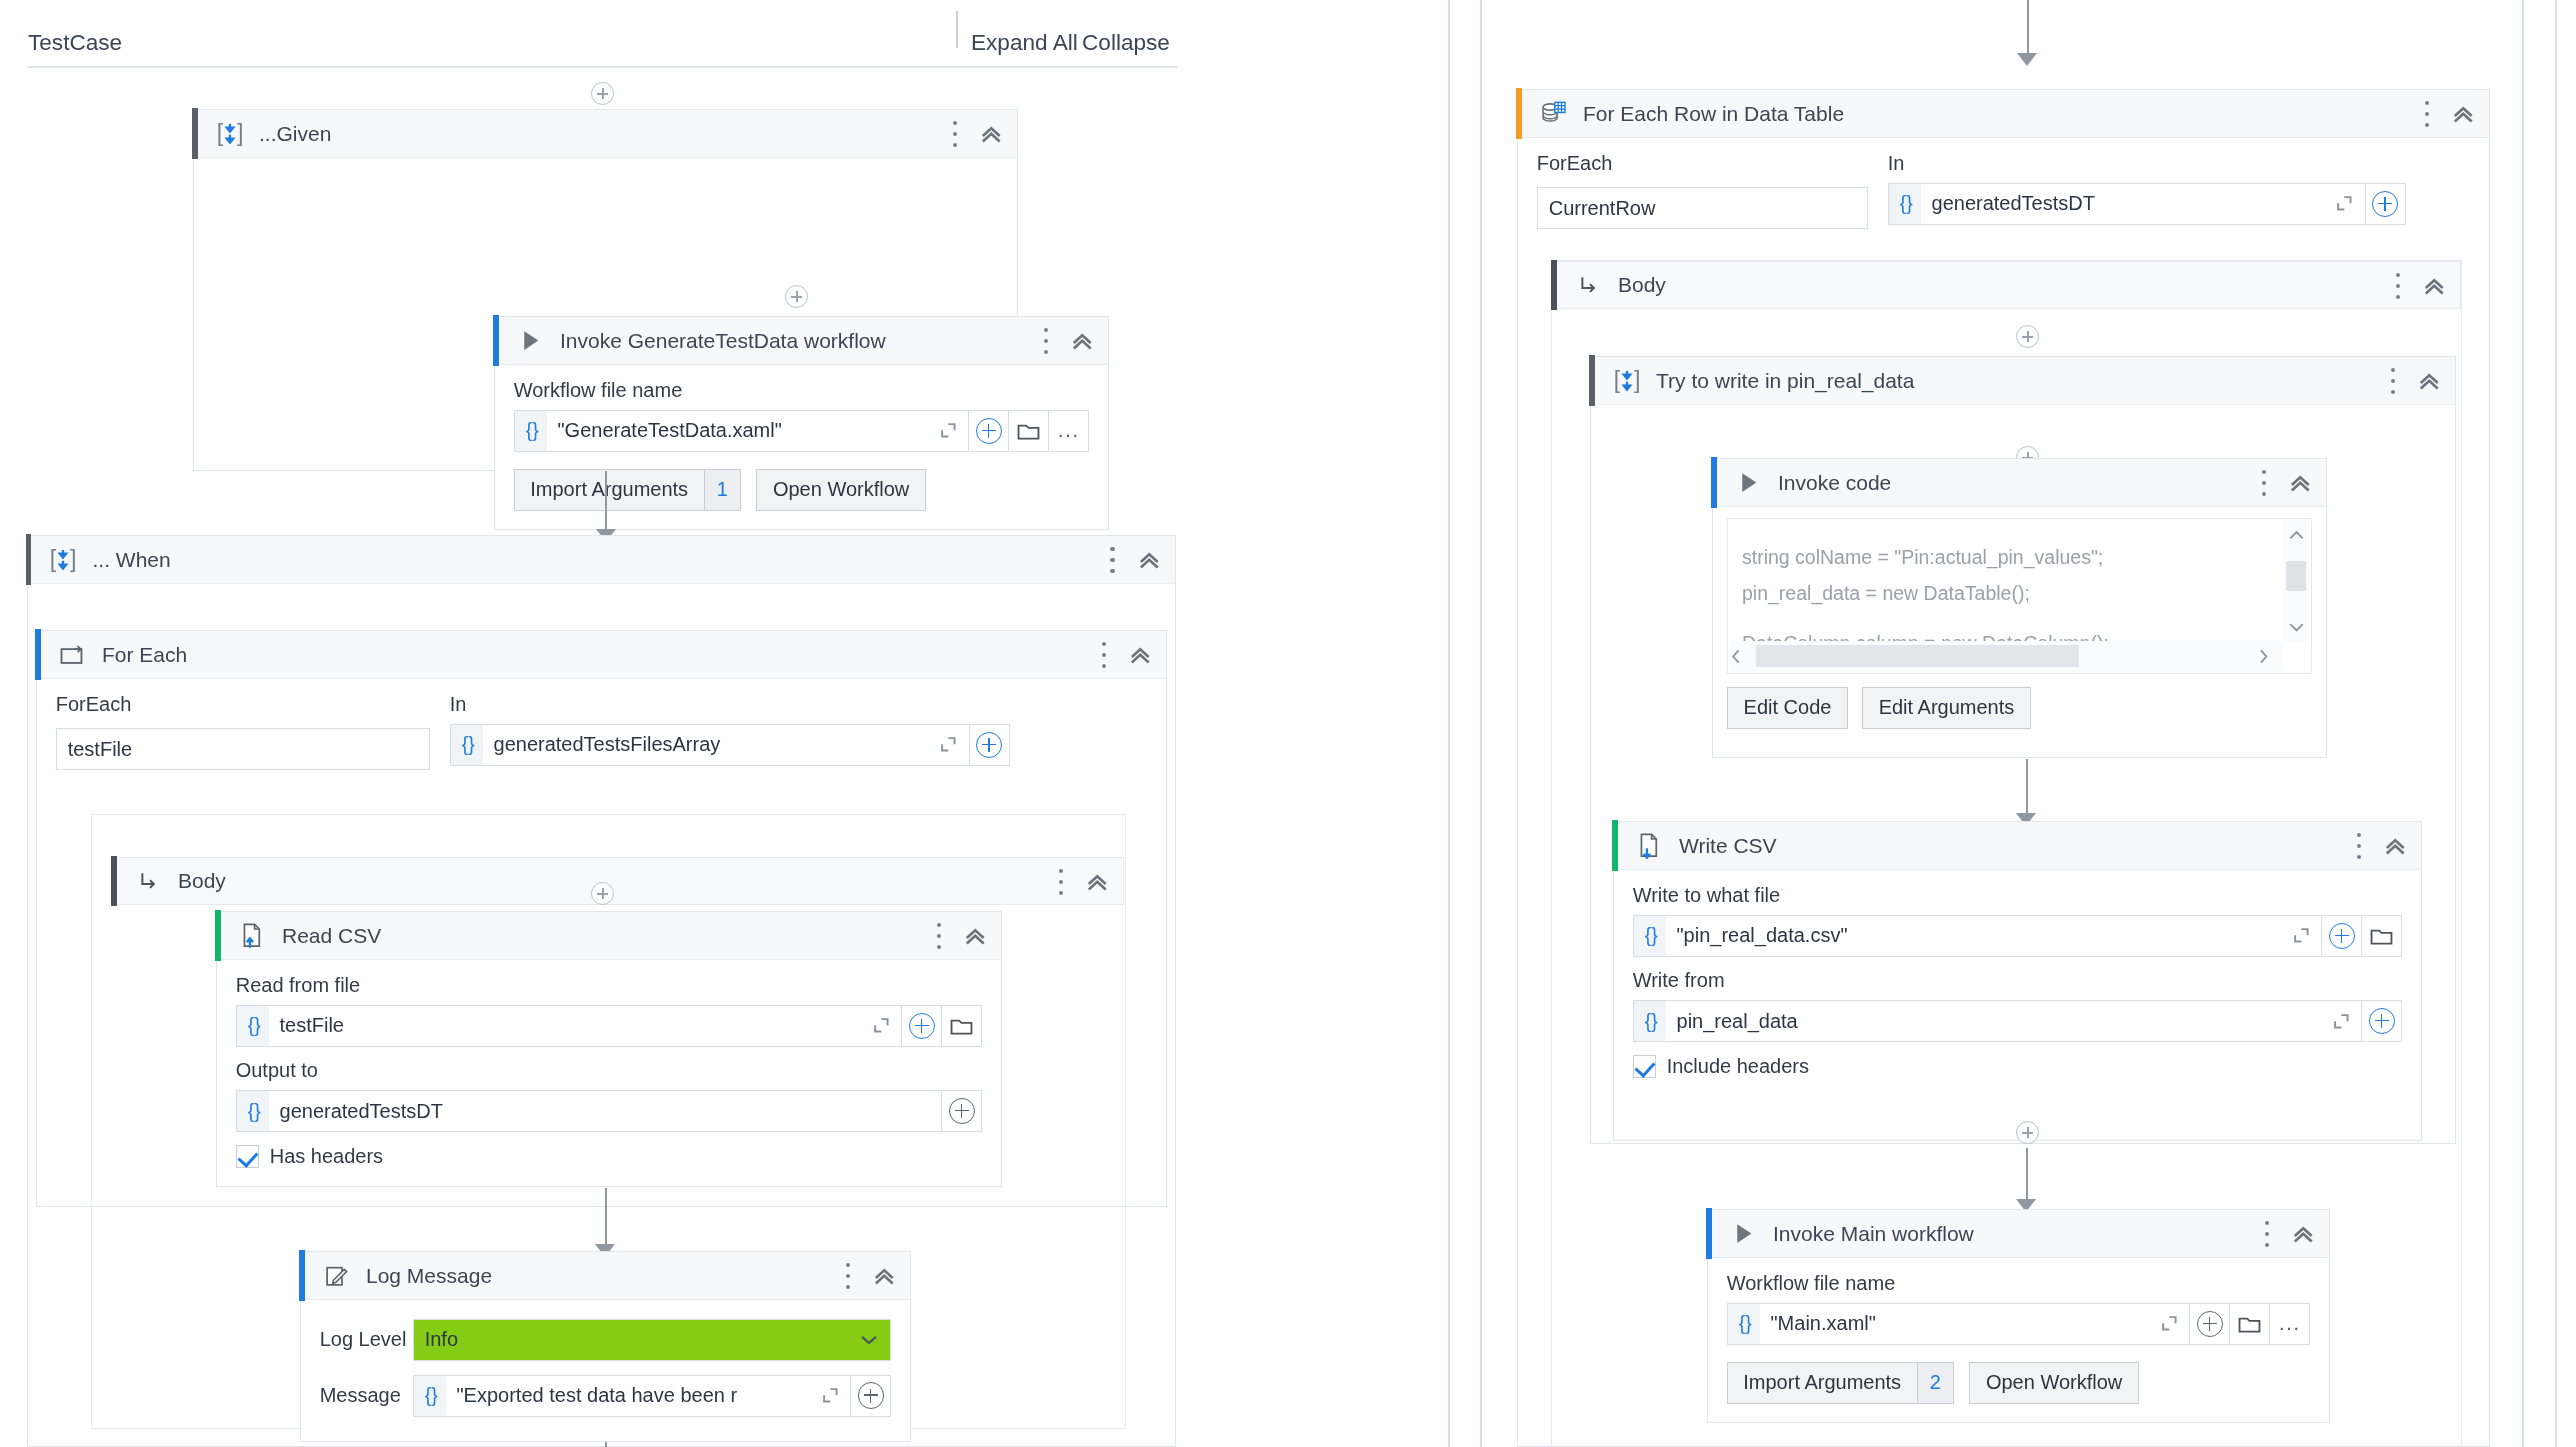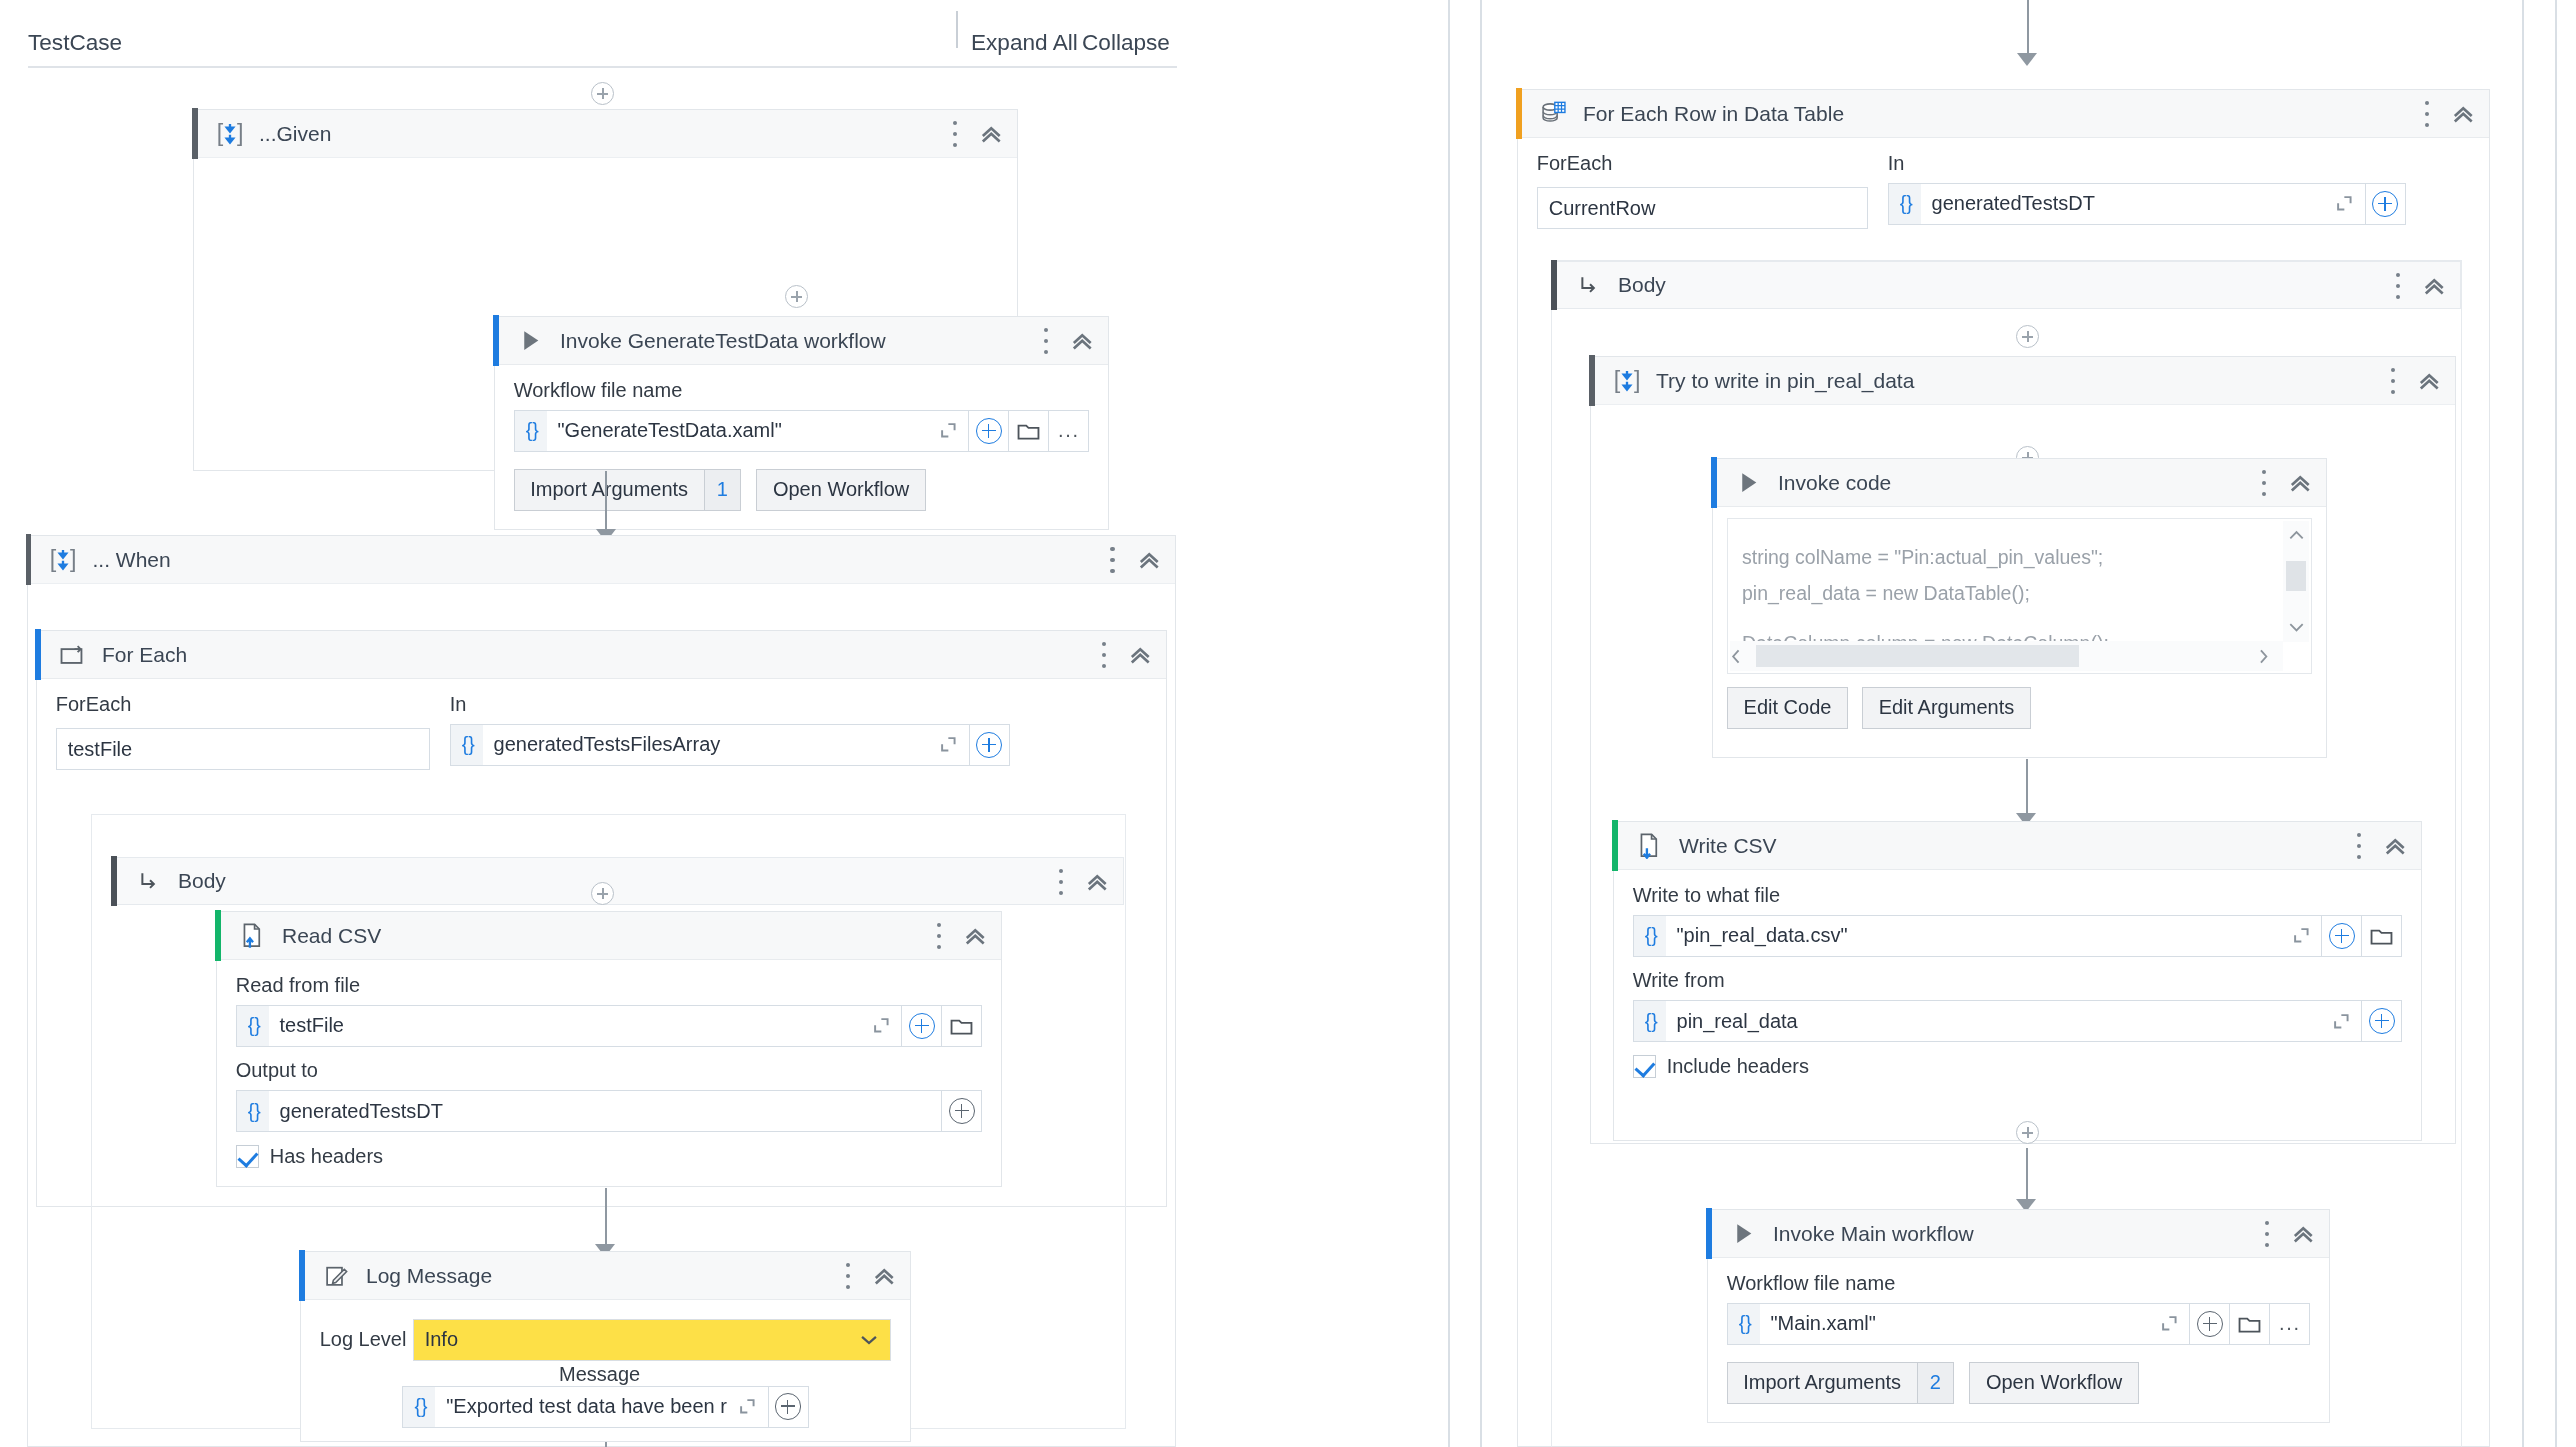--- a/index.html
+++ b/index.html
@@ -100,21 +100,21 @@
   .vscroll .up,.vscroll .dn { position:absolute; left:0; right:0; height:23px; display:flex; align-items:center; justify-content:center; color:#8d959d; font-size:18.7px; }
   .vscroll .up { top:3.1px; } .vscroll .dn { bottom:3.1px; }
   .hscroll { position:absolute; left:1.6px; right:28px; bottom:1.6px; height:30px; background:#fafbfc; display:flex; align-items:center; }
   .hscroll .lt,.hscroll .rt { width:26.5px; text-align:center; color:#8d959d; font-size:18.7px; }
   .hscroll .thumb2 { height:22px; background:#e2e6ea; flex:0 0 auto; }
 
   
   .sep { position:absolute; top:0; width:2.3px; height:1448px; background:#d9dfe5; }
 
   
-  .selbox { height:42px; border:1.6px solid #d9dee3; background:#fde047; display:flex; align-items:center; padding:0 11px; font-size:20px; color:#2c3542; justify-content:space-between; }
+  .selbox { height:42px; border:1.6px solid #d9dee3; background:#84cc16; display:flex; align-items:center; padding:0 11px; font-size:20px; color:#2c3542; justify-content:space-between; }
 
   svg { display:block; }
 </style>
 </head>
 <body>
 
 <div class="canvas">
 
   <div class="hdr">
     <div class="hdr-title">TestCase</div>
@@ -416,21 +416,21 @@
         <div style="width:93px; font-size:20px; color:#333b45;">Log Level</div>
         <div class="selbox" style="flex:1 1 auto;">
           <span>Info</span>
           <span>
             <svg width="20" height="14" viewBox="0 0 26 18">
                 <path d="M4 5 L13 13 L22 5" stroke="#4d545b" stroke-width="3" fill="none"></path>
               </svg>
           </span>
         </div>
       </div>
-      <div style="display:flex; align-items:center; margin-top:2px;flex-direction:column;">
+      <div style="display:flex; align-items:center; margin-top:14px;">
         <div style="width:93px; font-size:20px; color:#333b45;">Message</div>
         <div class="fieldrow" style="flex:1 1 auto;">
           <div class="expbox">
             <span class="braces">{}</span>
             <span class="val">"Exported test data have been r</span>
             <span class="openico">
               <svg width="18.7" height="18.7" viewBox="0 0 24 24">
                   <path d="M4 12 V20 H12 M20 12 V4 H12" stroke="#8a949e" stroke-width="2.5" fill="none"></path>
                 </svg>
             </span>

